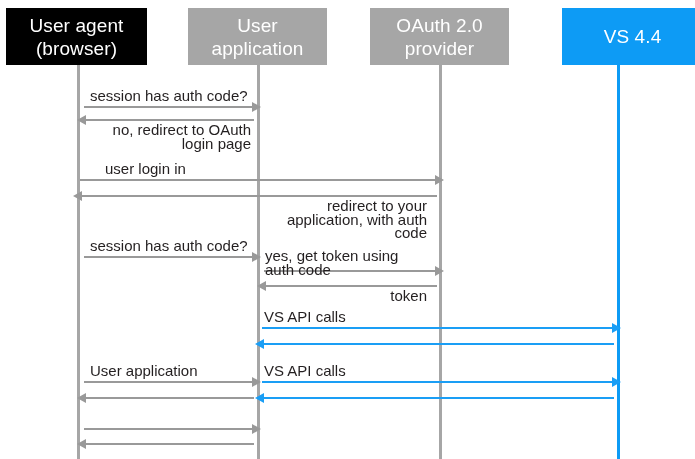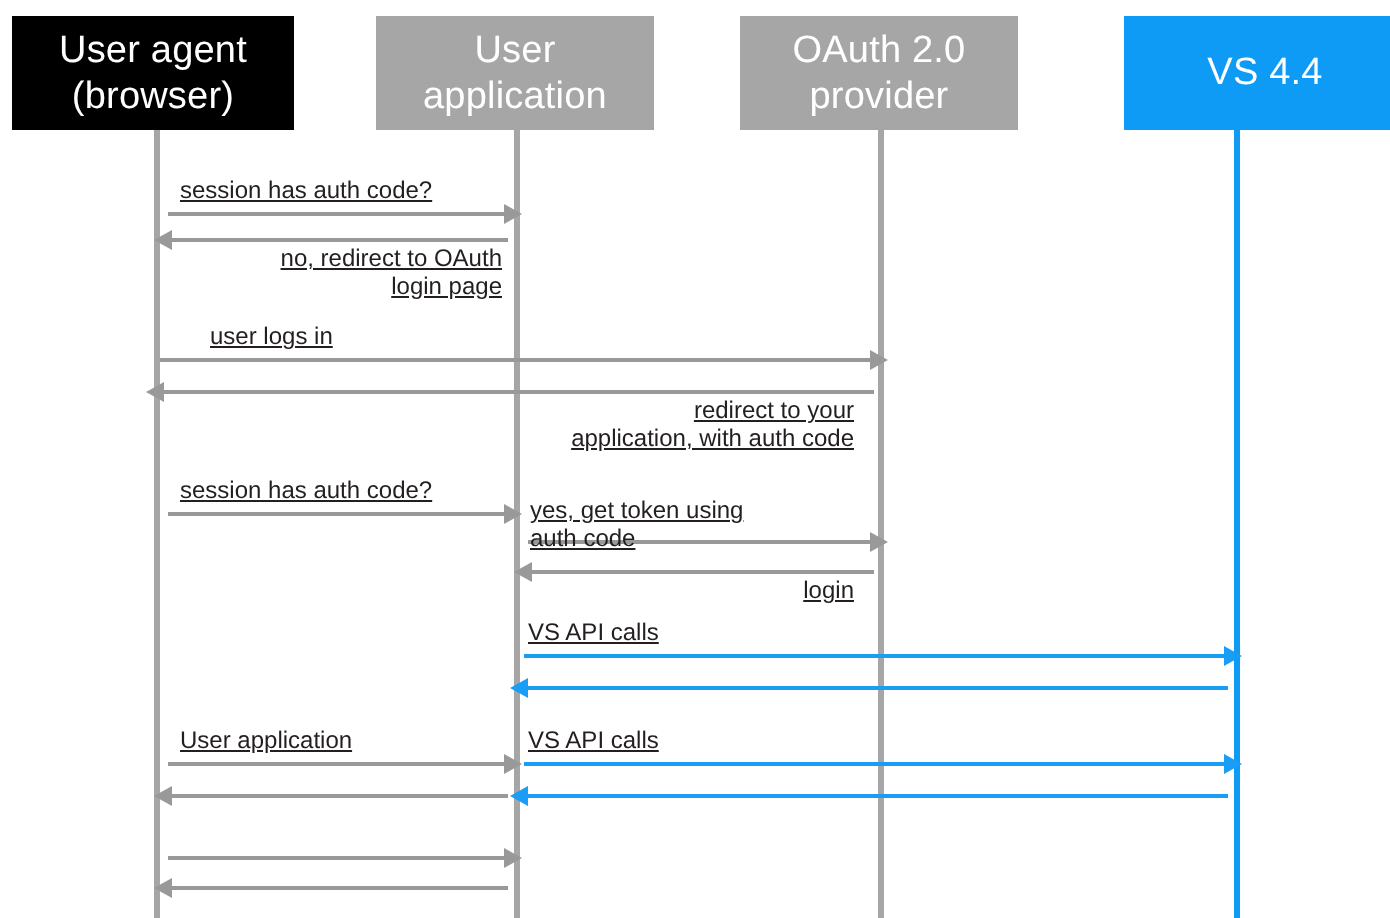--- a/index.html
+++ b/index.html
@@ -51,24 +51,23 @@
     border-left-width: 9px;
     border-left-style: solid;
   }
   .arrowhead.left {
     border-right-width: 9px;
     border-right-style: solid;
   }
   .msg-label {
     position: absolute;
     color: #231f20;
-    font-size: 12px;
+    font-size: 15px;
     line-height: 13.5px;
     white-space: pre-line;
-    text-decoration: underline;
   }
   .msg-label.right-align {
     text-align: right;
   }
 </style>
 </head>
 <body>
 
 <div id="diagram">
   <div id="lifelines-layer">
@@ -80,35 +79,35 @@
   <div id="messages-layer">
       <div class="msg-line" style="left: 84px; top: 106px; width: 170px; background: rgb(153, 153, 153);"></div>
       <div class="arrowhead right" style="top: 102px; left: 252px; border-left-color: rgb(153, 153, 153);"></div>
       <div class="msg-label" style="left: 90px; top: 89px; width: 160px;">session has auth code?</div>
       <div class="msg-line" style="left: 84px; top: 119px; width: 170px; background: rgb(153, 153, 153);"></div>
       <div class="arrowhead left" style="top: 115px; left: 77px; border-right-color: rgb(153, 153, 153);"></div>
       <div class="msg-label right-align" style="left: 96px; top: 123px; width: 155px;">no, redirect to OAuth
 login page</div>
       <div class="msg-line" style="left: 80px; top: 179px; width: 357px; background: rgb(153, 153, 153);"></div>
       <div class="arrowhead right" style="top: 175px; left: 435px; border-left-color: rgb(153, 153, 153);"></div>
-      <div class="msg-label" style="left: 105px; top: 162px; width: 160px;">user logs in</div>
+      <div class="msg-label" style="left: 105px; top: 162px; width: 160px;">user login in</div>
       <div class="msg-line" style="left: 80px; top: 195px; width: 357px; background: rgb(153, 153, 153);"></div>
       <div class="arrowhead left" style="top: 191px; left: 73px; border-right-color: rgb(153, 153, 153);"></div>
       <div class="msg-label right-align" style="left: 265px; top: 199px; width: 162px; text-align: right;">redirect to your
 application, with auth code</div>
       <div class="msg-line" style="left: 84px; top: 256px; width: 170px; background: rgb(153, 153, 153);"></div>
       <div class="arrowhead right" style="top: 252px; left: 252px; border-left-color: rgb(153, 153, 153);"></div>
       <div class="msg-label" style="left: 90px; top: 239px; width: 160px;">session has auth code?</div>
       <div class="msg-line" style="left: 264px; top: 270px; width: 173px; background: rgb(153, 153, 153);"></div>
       <div class="arrowhead right" style="top: 266px; left: 435px; border-left-color: rgb(153, 153, 153);"></div>
       <div class="msg-label" style="left: 265px; top: 249px; width: 165px;">yes, get token using
 auth code</div>
       <div class="msg-line" style="left: 264px; top: 285px; width: 173px; background: rgb(153, 153, 153);"></div>
       <div class="arrowhead left" style="top: 281px; left: 257px; border-right-color: rgb(153, 153, 153);"></div>
-      <div class="msg-label right-align" style="left: 275px; top: 289px; width: 152px;">login</div>
+      <div class="msg-label right-align" style="left: 275px; top: 289px; width: 152px;">token</div>
       <div class="msg-line" style="left: 262px; top: 327px; width: 352px; background: rgb(26, 158, 245);"></div>
       <div class="arrowhead right" style="top: 323px; left: 612px; border-left-color: rgb(26, 158, 245);"></div>
       <div class="msg-label" style="left: 264px; top: 310px; width: 160px;">VS API calls</div>
       <div class="msg-line" style="left: 262px; top: 343px; width: 352px; background: rgb(26, 158, 245);"></div>
       <div class="arrowhead left" style="top: 339px; left: 255px; border-right-color: rgb(26, 158, 245);"></div>
       <div class="msg-line" style="left: 84px; top: 381px; width: 170px; background: rgb(153, 153, 153);"></div>
       <div class="arrowhead right" style="top: 377px; left: 252px; border-left-color: rgb(153, 153, 153);"></div>
       <div class="msg-label" style="left: 90px; top: 364px; width: 160px;">User application</div>
       <div class="msg-line" style="left: 262px; top: 381px; width: 352px; background: rgb(26, 158, 245);"></div>
       <div class="arrowhead right" style="top: 377px; left: 612px; border-left-color: rgb(26, 158, 245);"></div>

